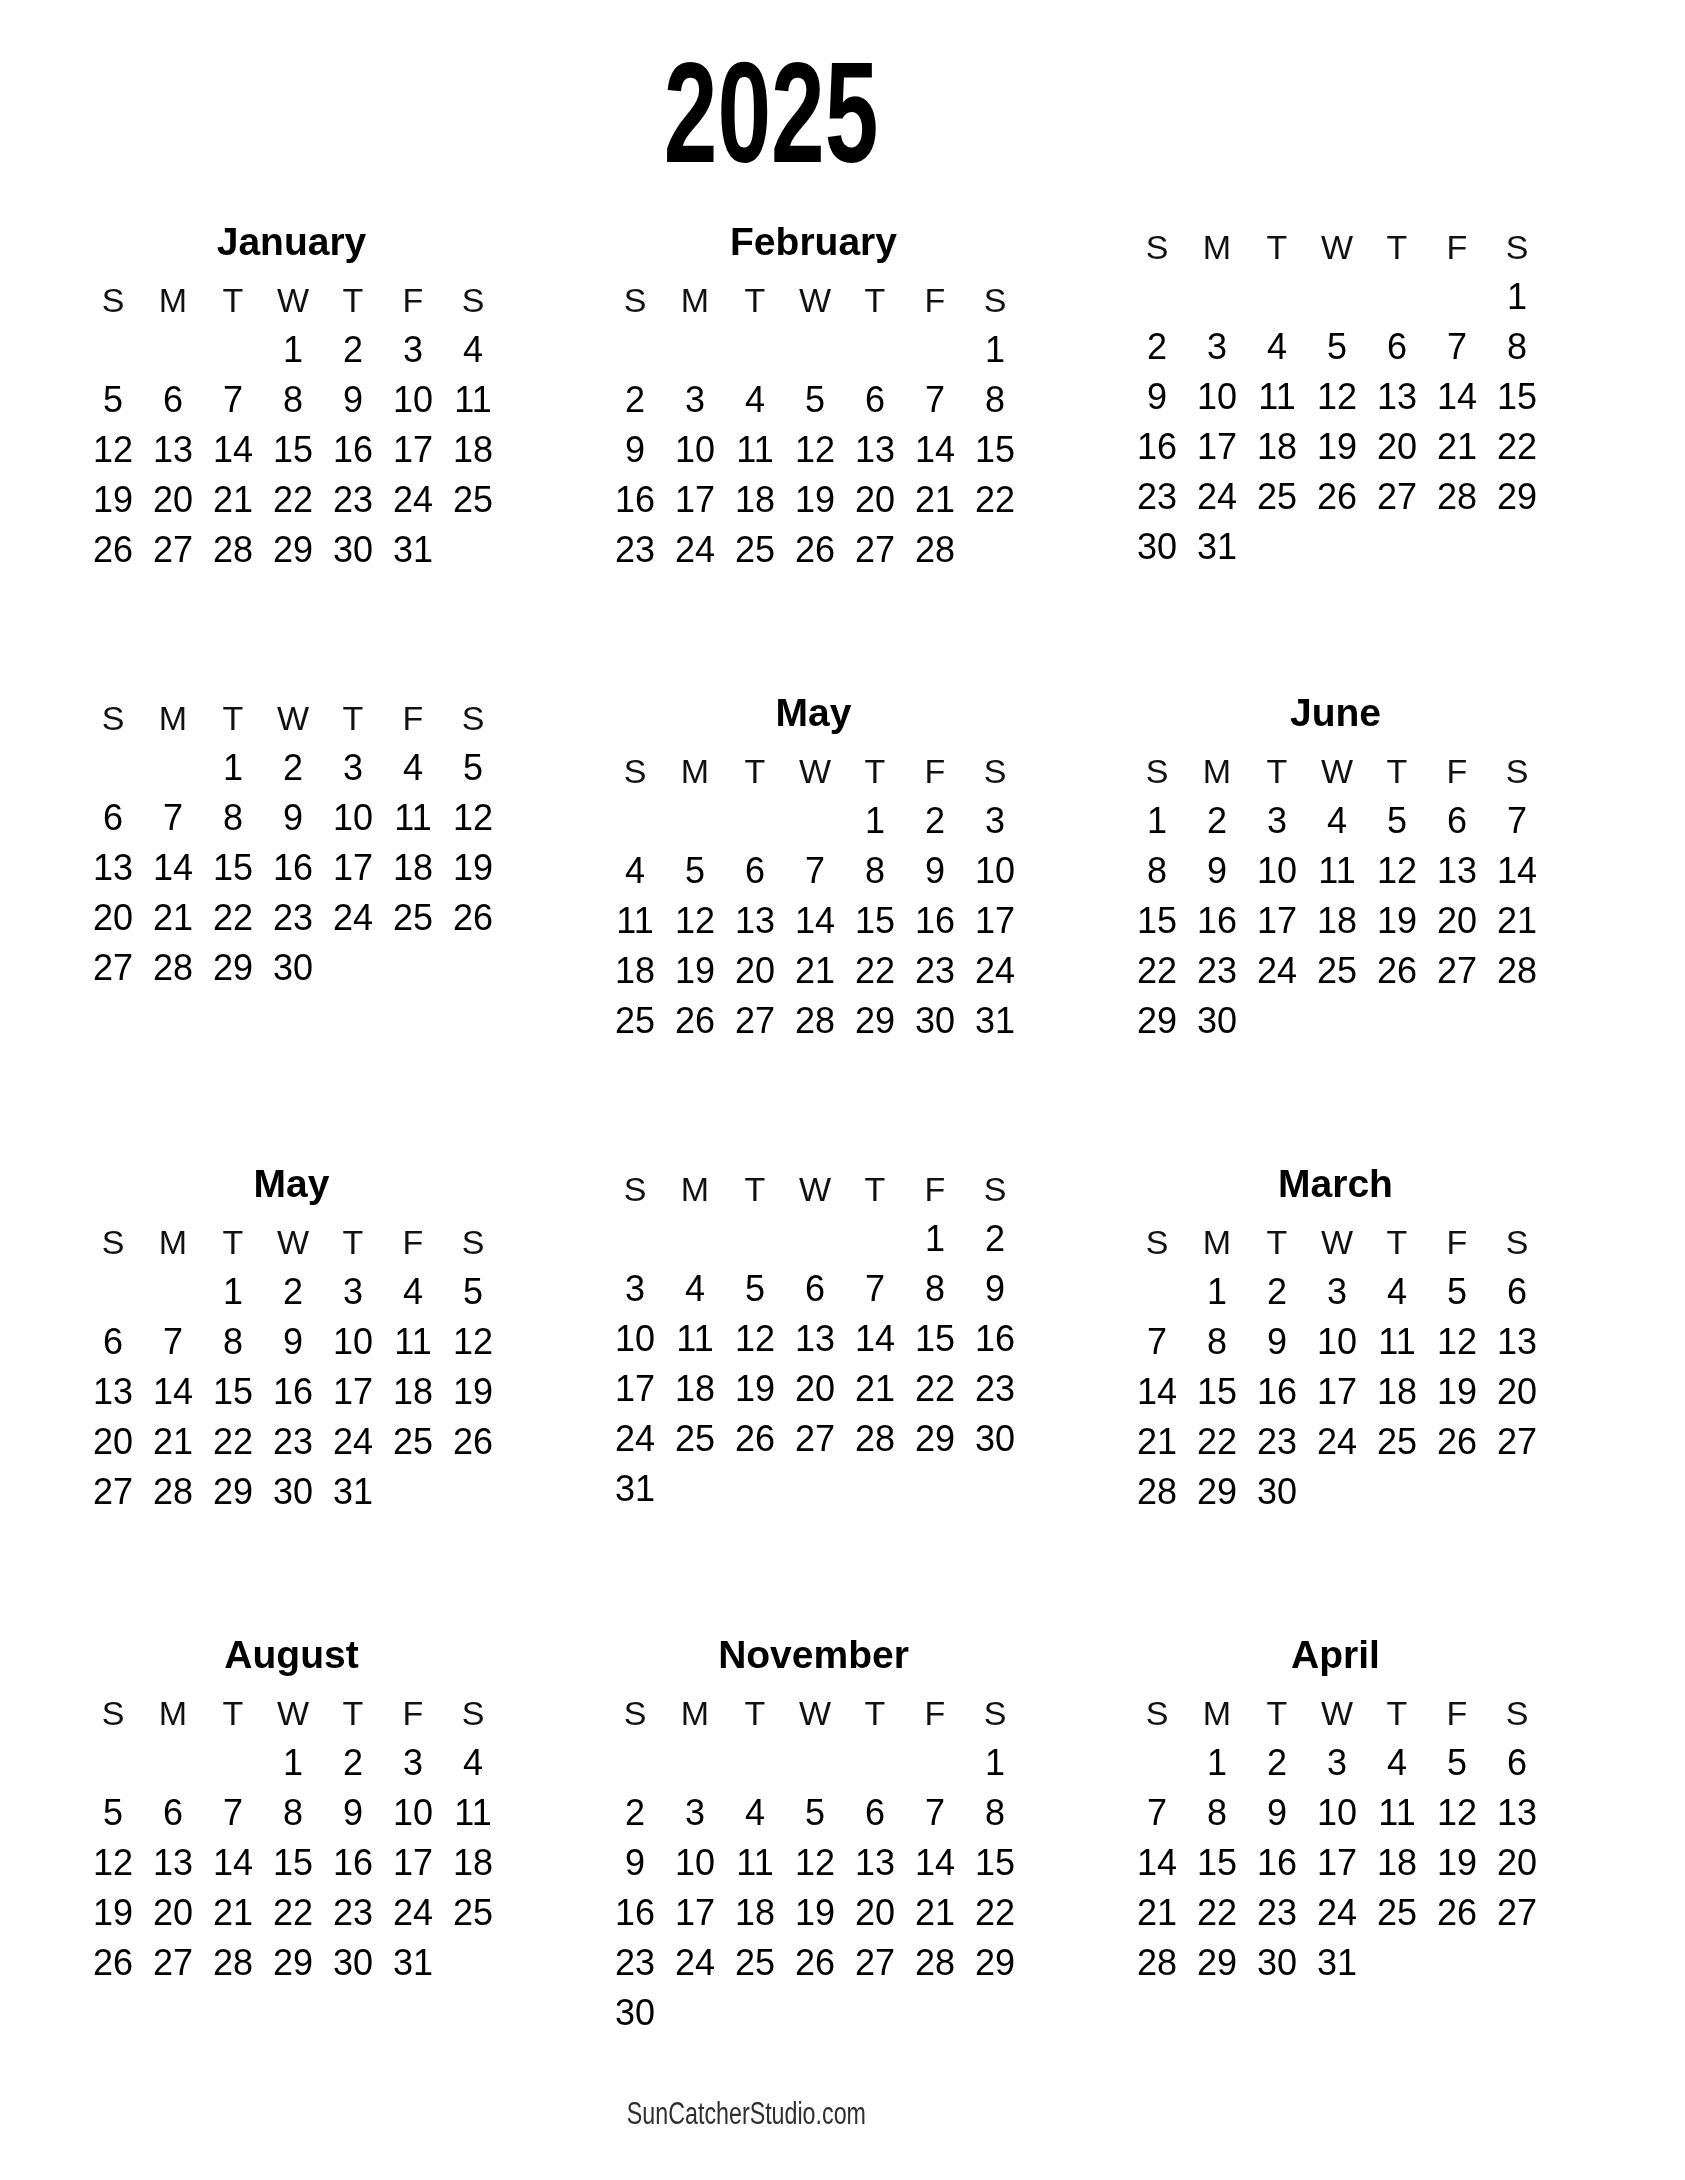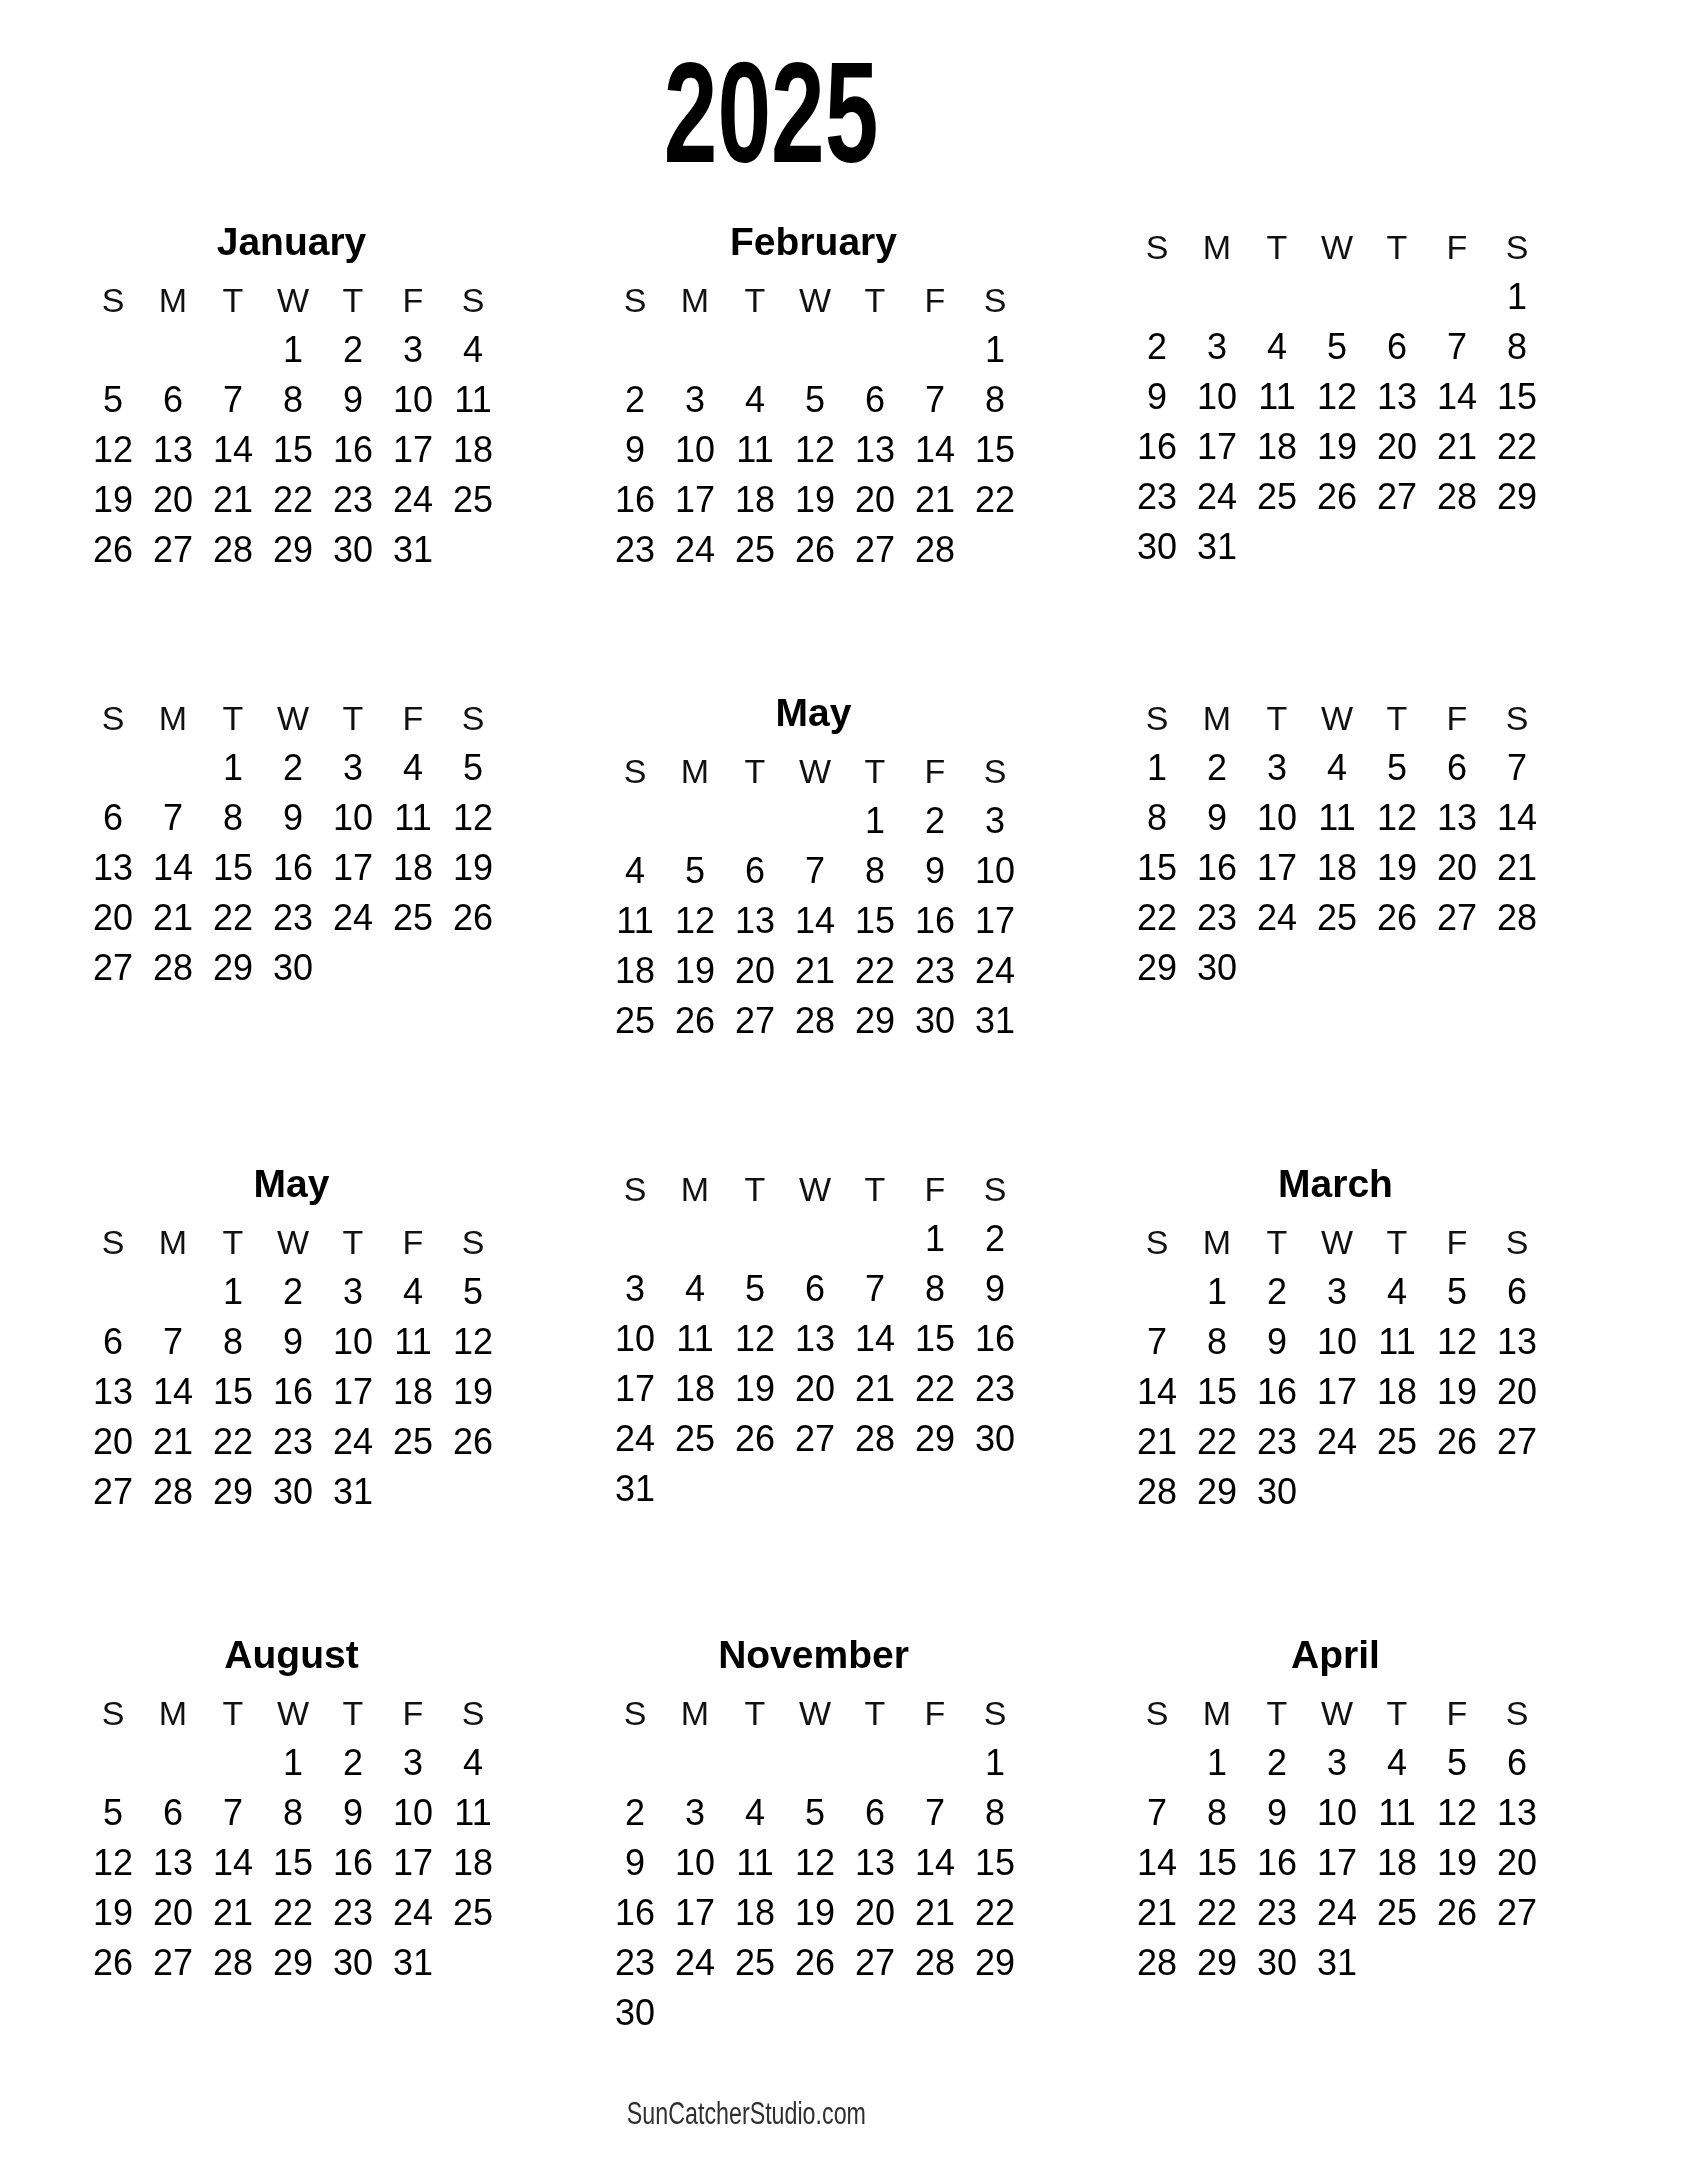--- a/index.html
+++ b/index.html
@@ -353,20 +353,21 @@
         <div class="cell date-cell"></div>
         <div class="cell date-cell"></div>
         <div class="cell date-cell"></div>
         <div class="cell date-cell"></div>
         <div class="cell date-cell"></div>
         <div class="cell date-cell"></div>
       </div>
   </section>
 
   <section class="month">
+    <h2 class="month-title">June</h2>
     <div class="day-headers">
         <div class="cell day-letter">S</div>
         <div class="cell day-letter">M</div>
         <div class="cell day-letter">T</div>
         <div class="cell day-letter">W</div>
         <div class="cell day-letter">T</div>
         <div class="cell day-letter">F</div>
         <div class="cell day-letter">S</div>
       </div>
     <div class="dates-grid">

